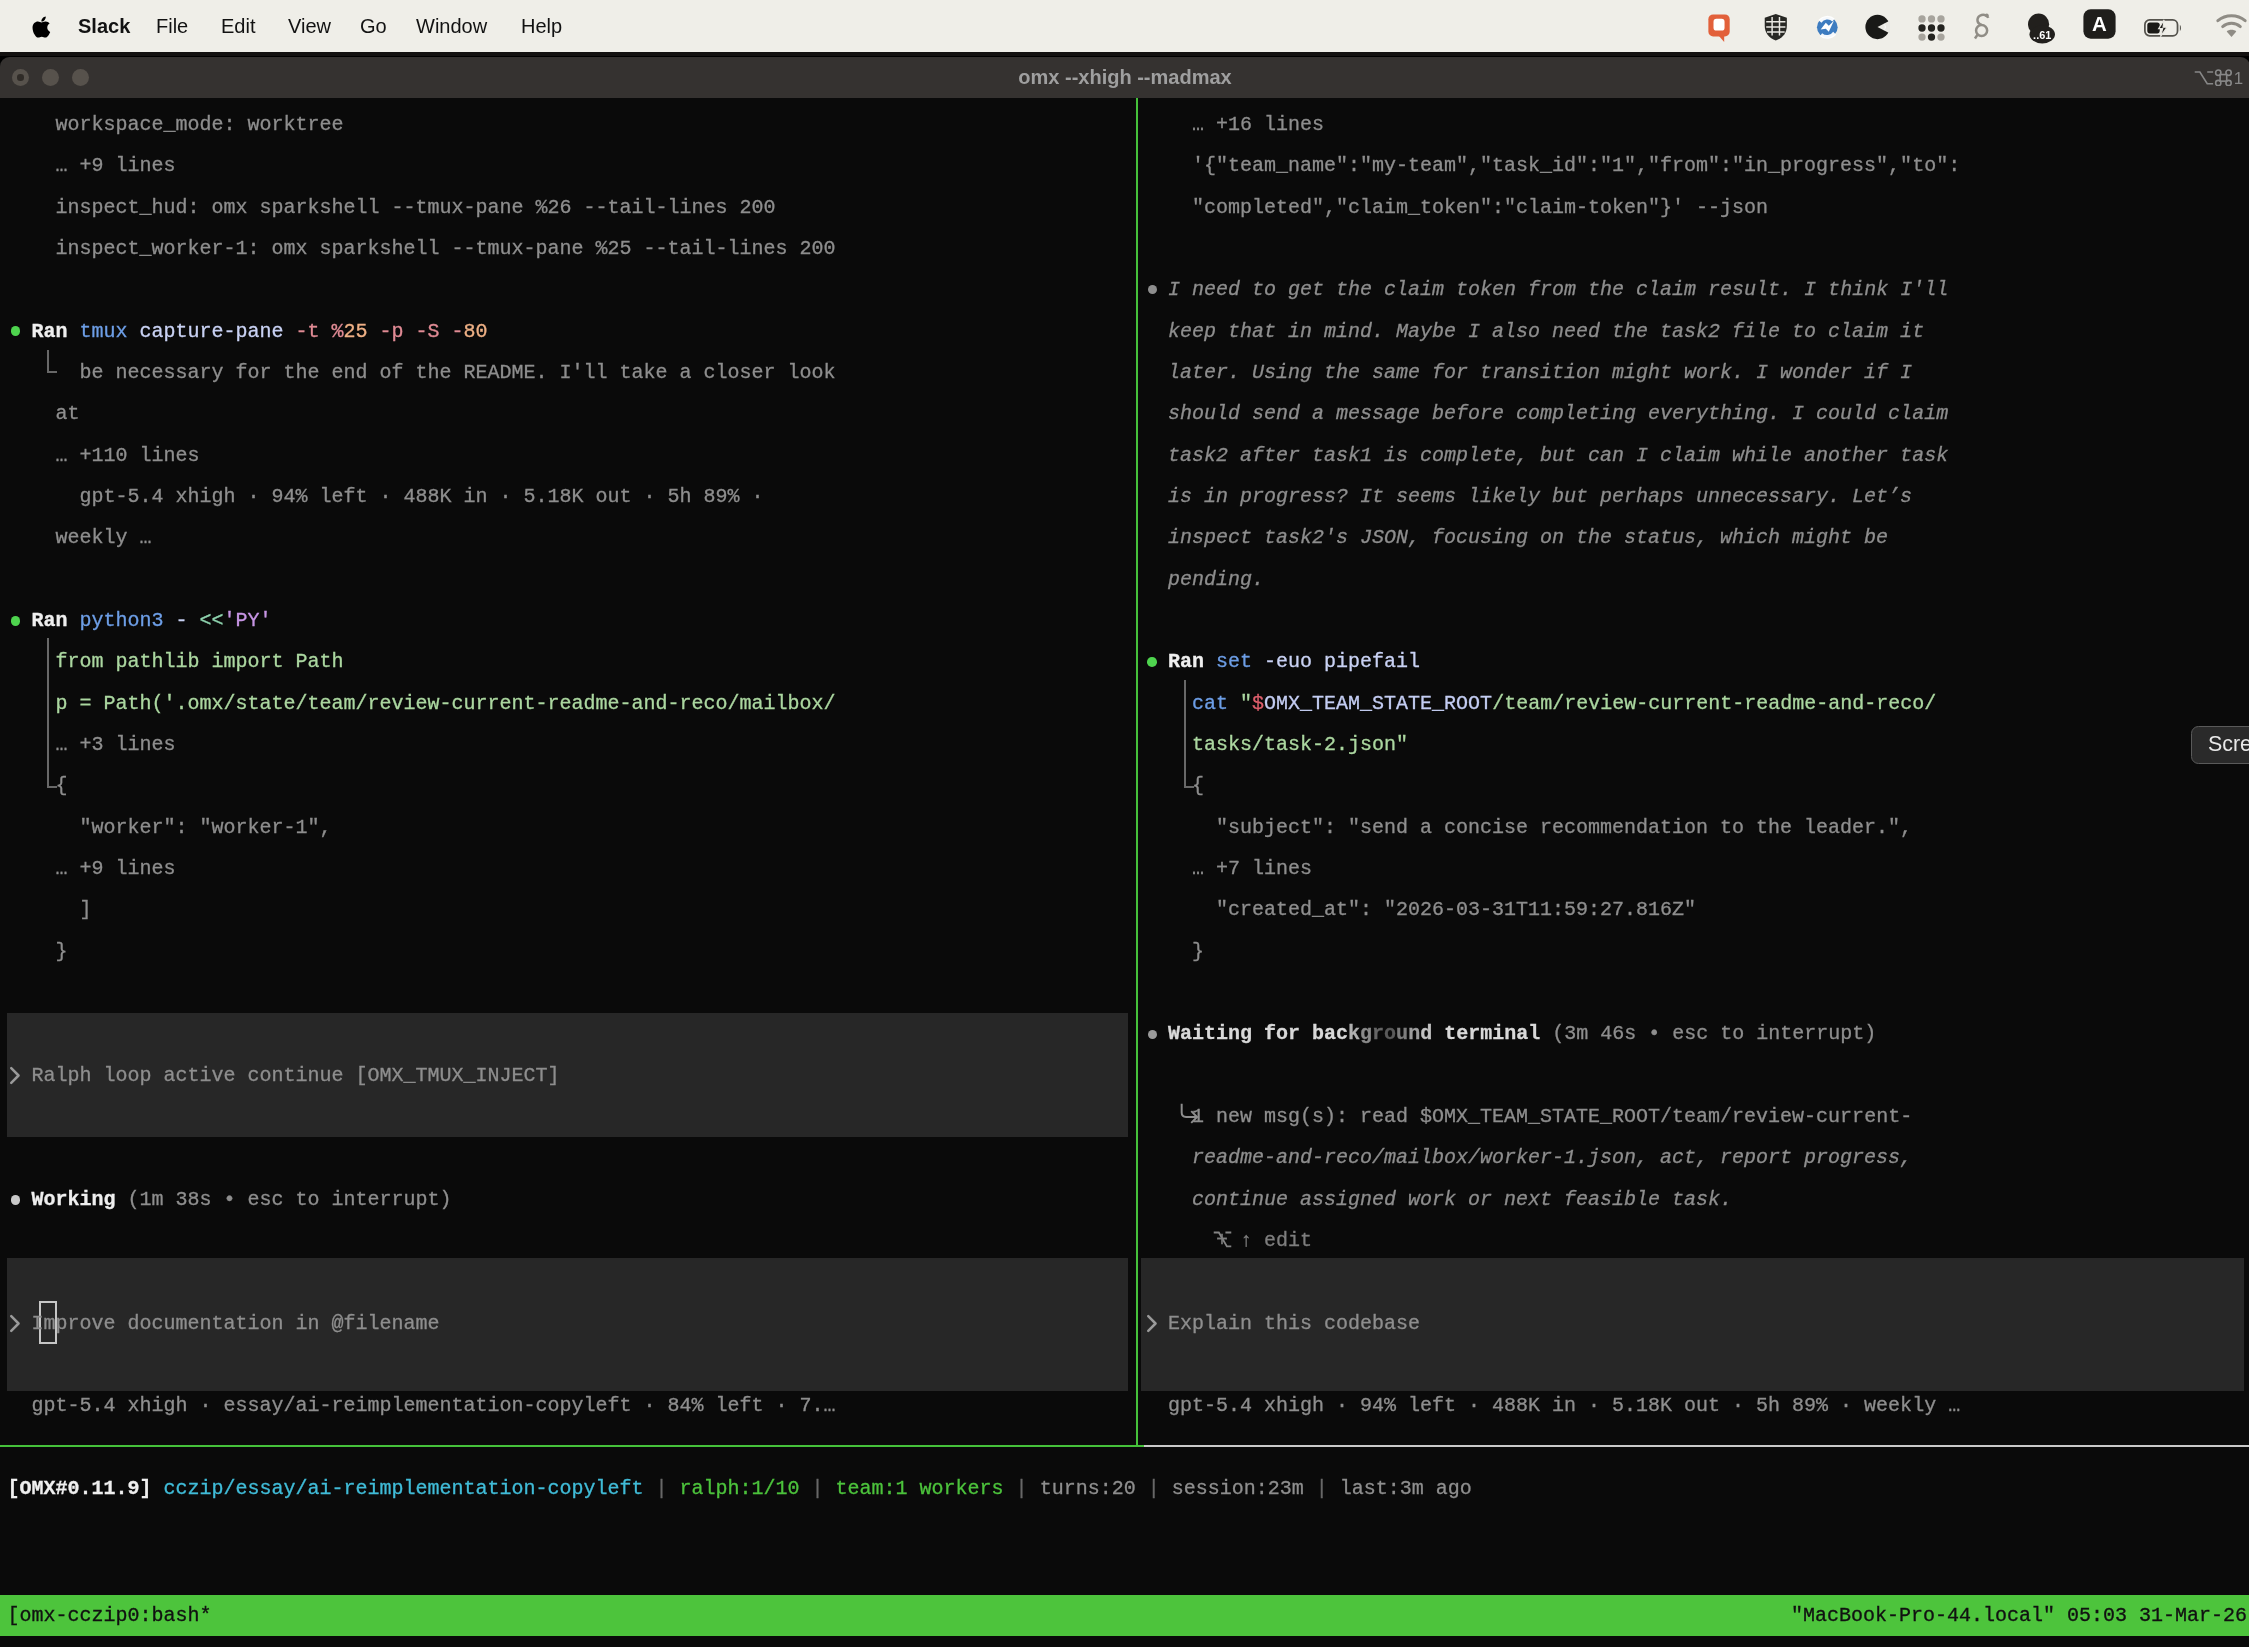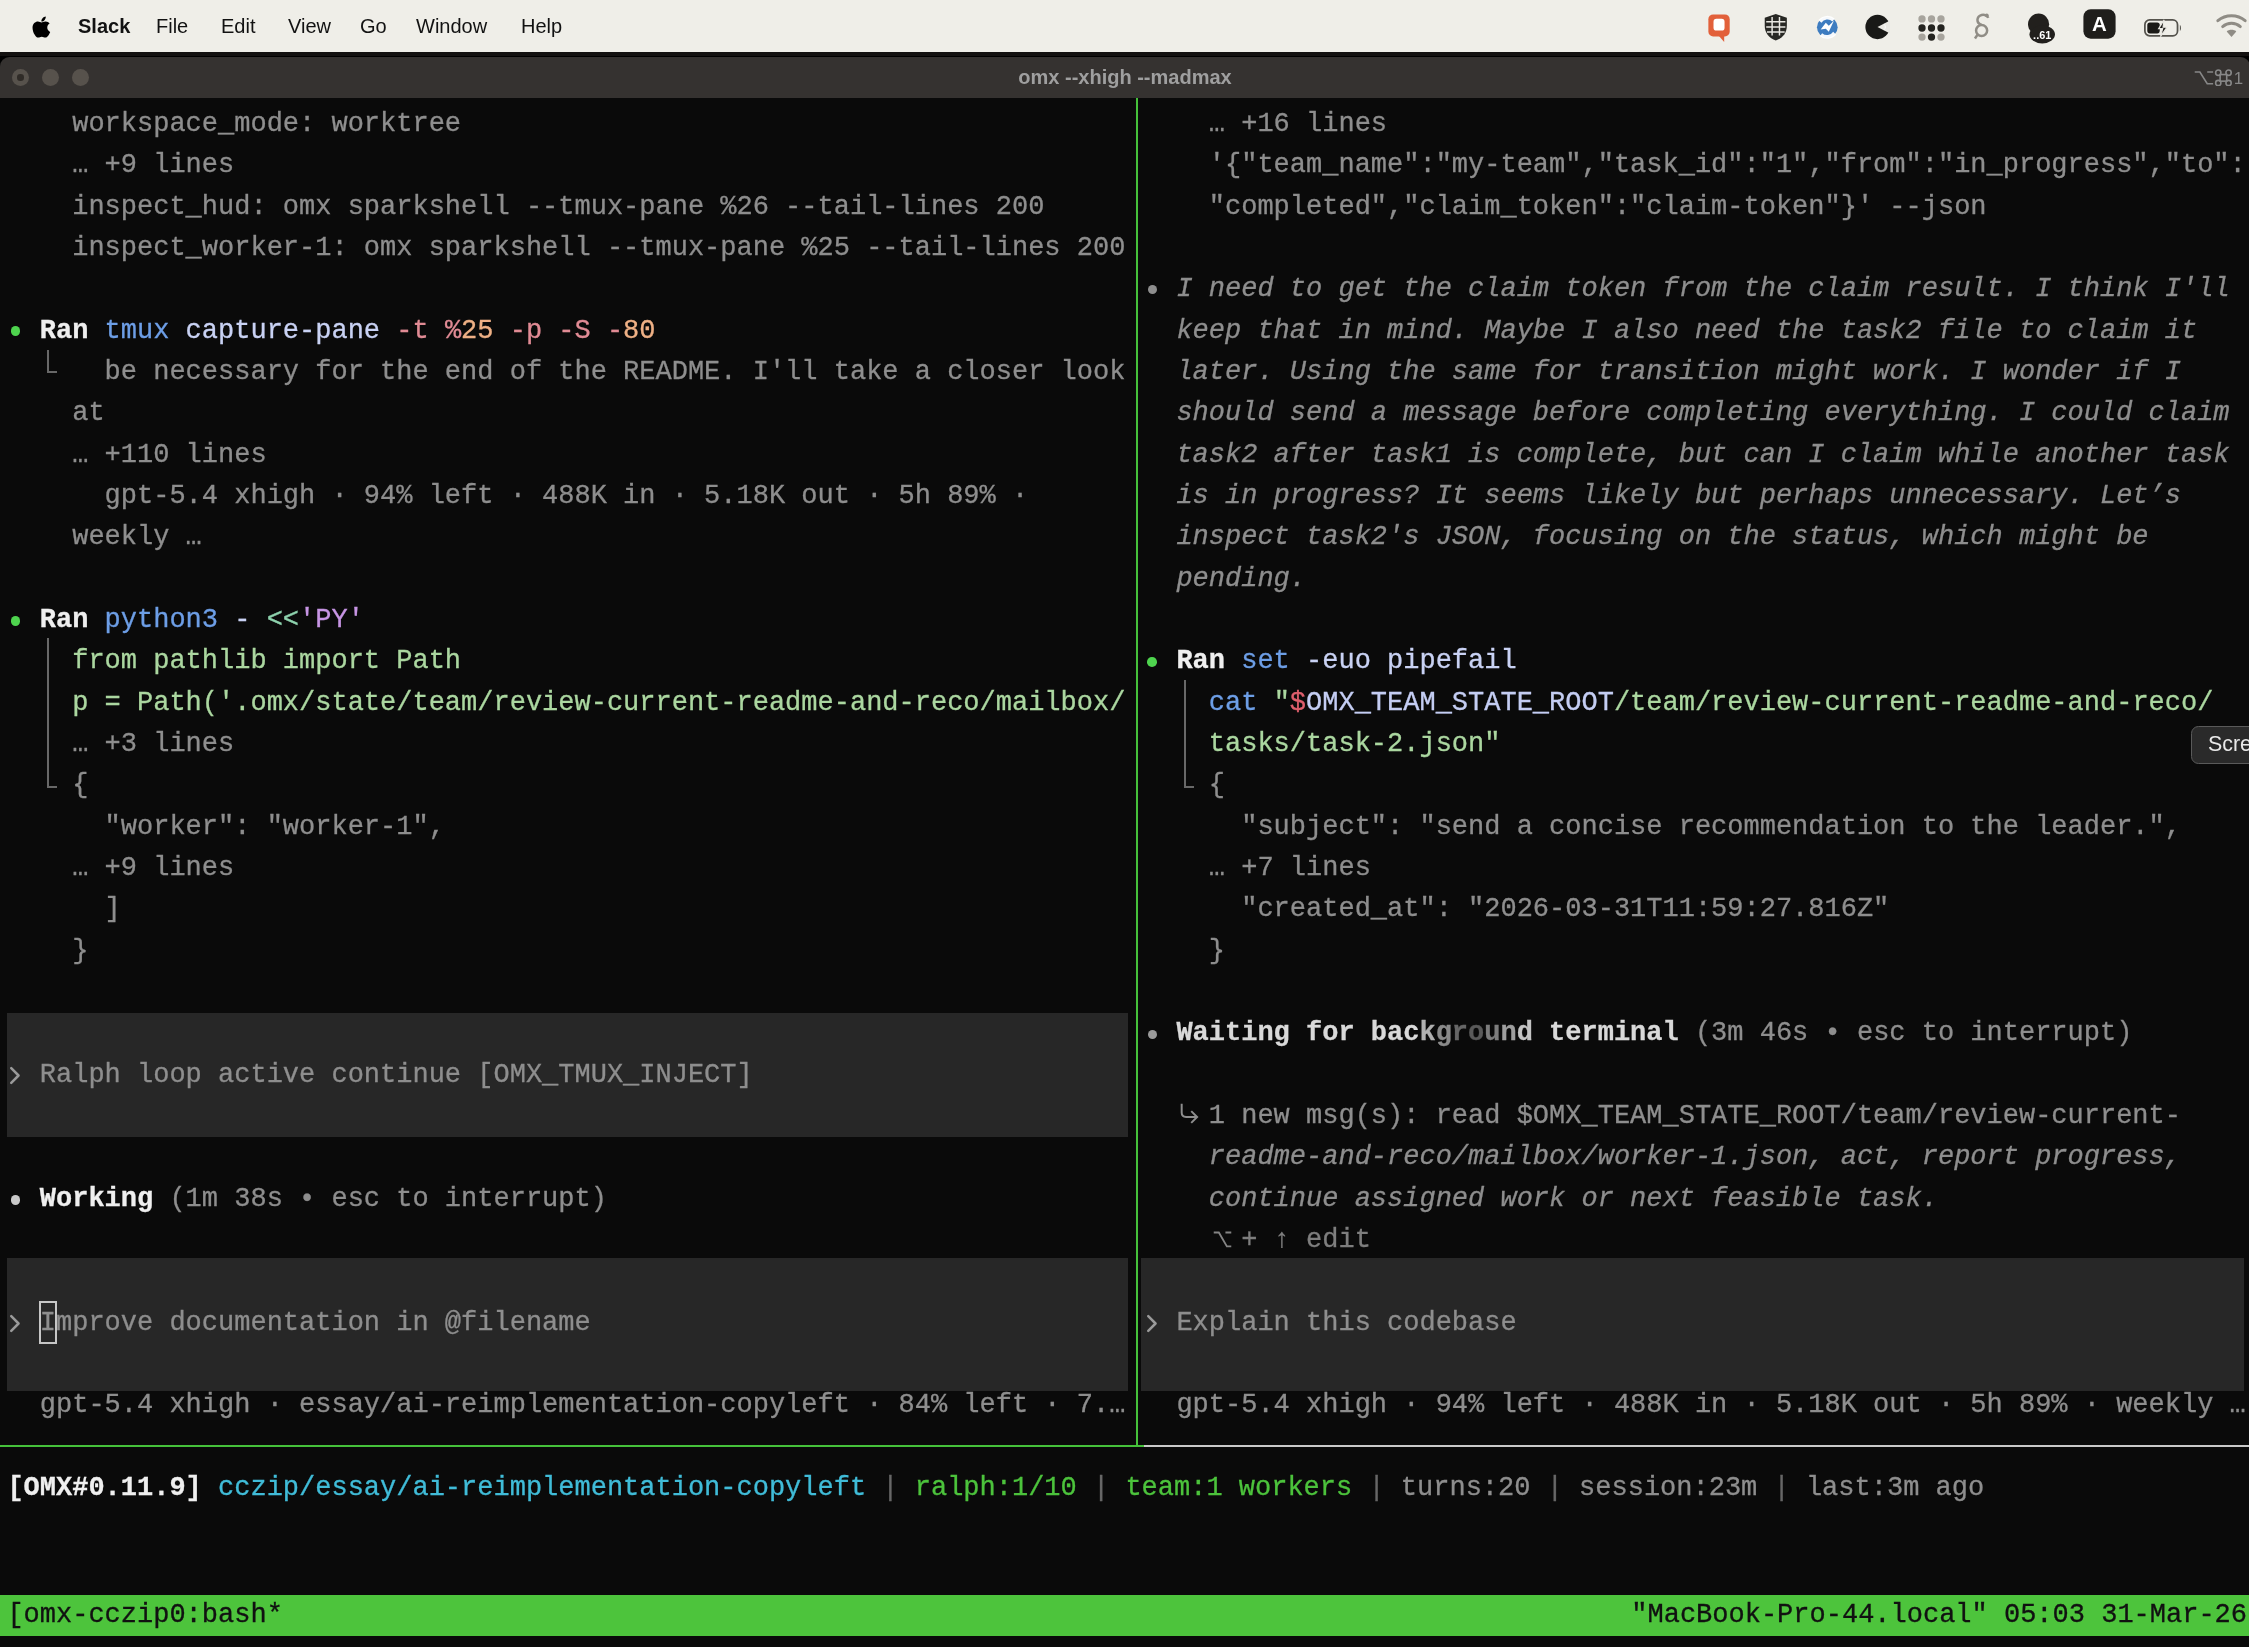--- a/index.html
+++ b/index.html
@@ -6,21 +6,21 @@
 #screen { position:absolute; inset:0; width:2250px; height:1648px; background:#000; font-family:"Liberation Sans",sans-serif; }
 #menubar { position:absolute; left:0; top:0; width:2250px; height:52px; background:#efeee8; }
 .mi { position:absolute; top:0; height:52px; line-height:52px; font-size:20px; color:#121212; }
 .ic { position:absolute; }
 #gap { position:absolute; left:0; top:52px; width:2250px; height:4.4px; background:#131110; }
 #window { position:absolute; left:0; top:57px; width:2250px; height:1591px; background:#0a0a0a; border-radius:9.6px 9.6px 0 0; overflow:hidden; }
 #titlebar { position:absolute; left:0; top:0; width:2250px; height:41px; background:#353230; }
 .tl { position:absolute; top:11.8px; width:17px; height:17px; border-radius:50%; background:#57524c; }
 #title { position:absolute; left:0; top:0; width:2250px; height:41px; text-align:center; line-height:41px; font-size:20px; font-weight:bold; color:#9f9f9f; }
 #term { position:absolute; left:0; top:41px; width:2250px; height:1550px; background:#0a0a0a; }
-.t { position:absolute; font-family:"Liberation Mono",monospace; font-size:27px; line-height:41px; white-space:pre; overflow:hidden; letter-spacing:0; -webkit-text-stroke:0.3px currentColor; }
+.t { position:absolute; font-family:"Liberation Mono",monospace; font-size:20px; line-height:41px; white-space:pre; overflow:hidden; letter-spacing:0; -webkit-text-stroke:0.3px currentColor; }
 .dot { position:absolute; width:9.6px; height:9.6px; border-radius:50%; }
 .chev { position:absolute; }
 .bx { position:absolute; background:#272727; }
 .vln { position:absolute; width:1.5px; background:#686868; }
 .hln { position:absolute; height:1.5px; background:#686868; }
 </style></head>
 <body>
 <div id="screen">
   <div id="menubar">
     <svg class="ic" style="left:31px;top:14.8px;" width="20.7" height="24" viewBox="0 0 384 512">

